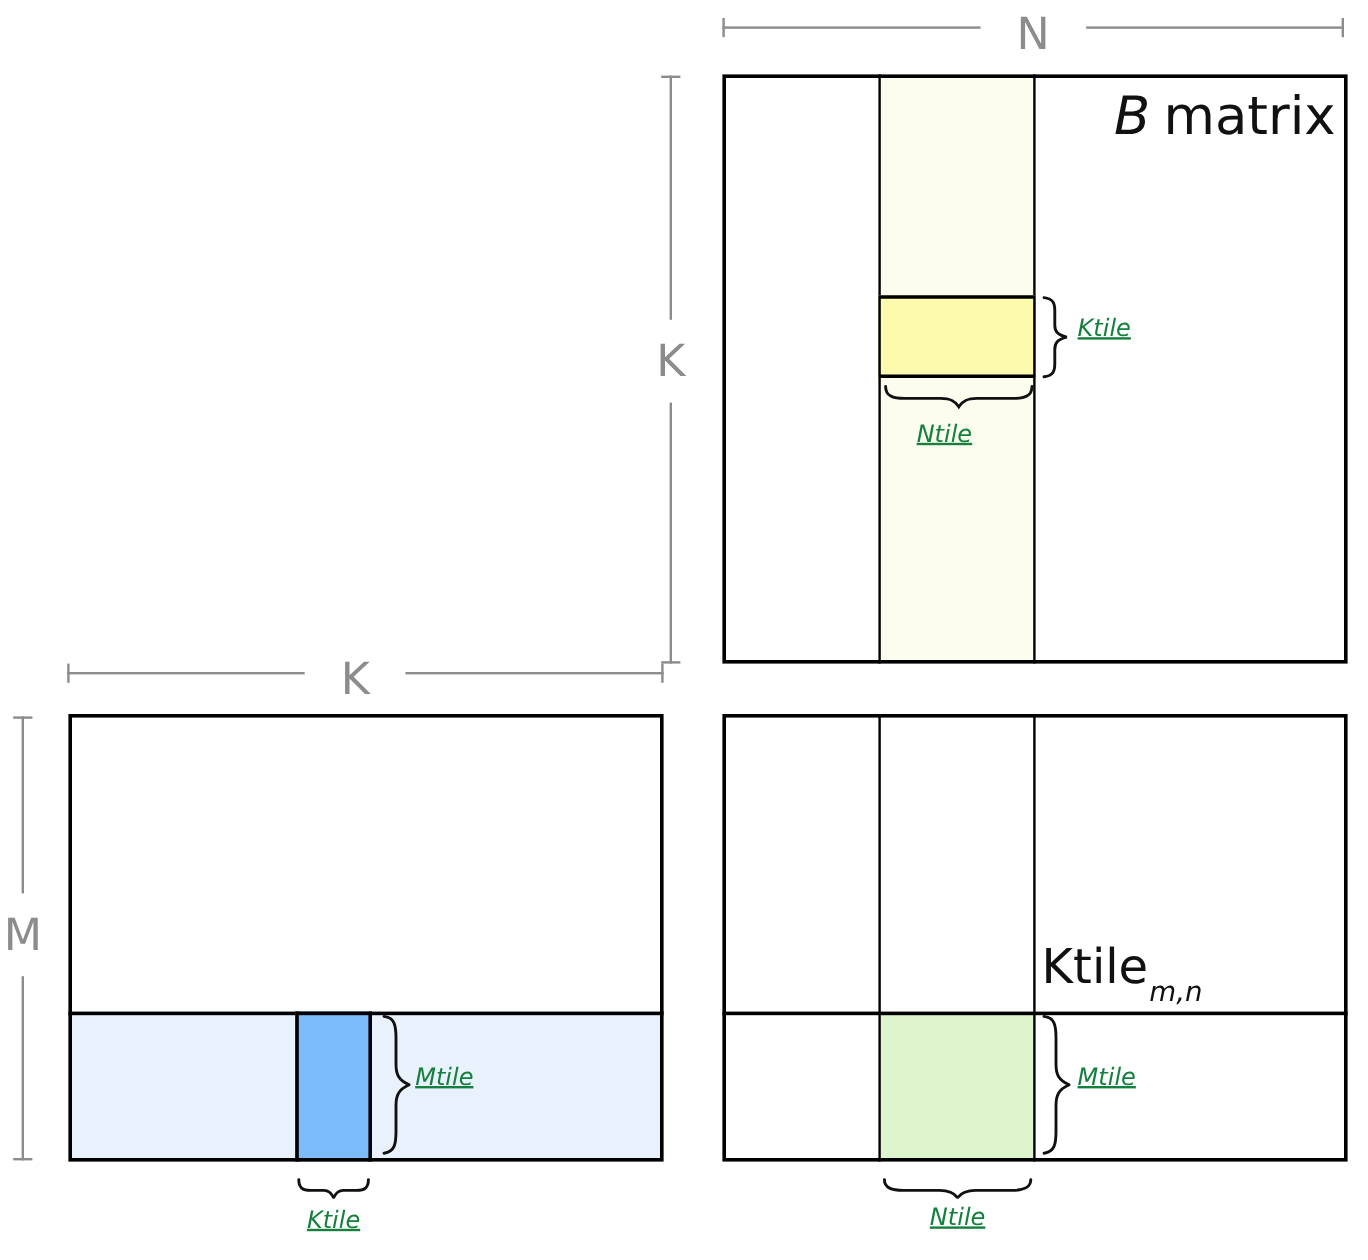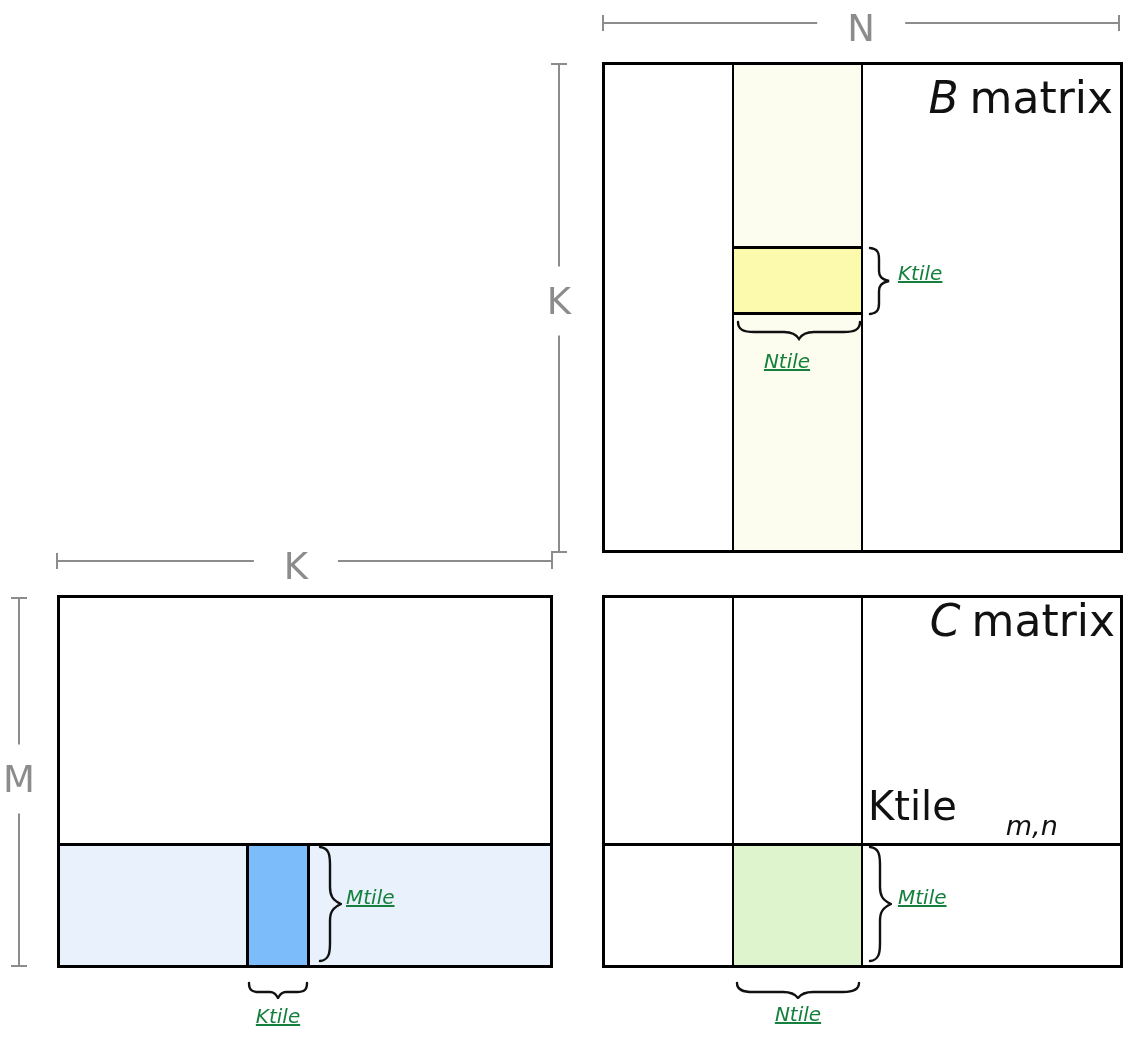--- a/index.html
+++ b/index.html
@@ -25,21 +25,21 @@
   }
   .pad-h { padding:0 30px; } .pad-v { padding:16px 4px; }
   
   .matrix-title { position:absolute; font-size:44px; line-height:1; color:#111; z-index:6; white-space:nowrap; }
   .matrix-title .letter { font-style:italic; margin-right:11px; }
   
   .tile-label { position:absolute; font-style:italic; font-size:20px; line-height:1.1; color:#15803d; z-index:6; white-space:nowrap;text-decoration:underline; }
   .center-x { transform:translateX(-50%); }
   
   .block-label { position:absolute; font-size:40px; line-height:1; color:#111; z-index:6; white-space:nowrap; }
-  .block-label sub { font-style:italic; font-size:27px; position:relative; bottom:-6px; left:1px;margin-left:48px; }
+  .block-label sub { font-style:italic; font-size:23px; position:relative; bottom:-6px; left:1px; }
   
   .thin-v { position:absolute; width:2px; background:#000; z-index:3; }
   .thin-h { position:absolute; height:3px; background:#000; z-index:3; }
   .brace { position:absolute; z-index:6; }
   .brace svg { display:block; }
 </style>
 </head>
 <body>
 
 <div class="canvas">
@@ -96,23 +96,20 @@
     </svg>
   </div>
   <div class="tile-label center-x" style="left:278px; top:1005px;">Ktile</div>
 
   <div class="fill z1" style="left: 734px; top: 845px; width: 128px; height: 121px; background-color: rgb(221, 244, 204);"></div>
   <div class="thin-v" style="left:732px; top:595px; height:373px;"></div>
   <div class="thin-v" style="left:861px; top:595px; height:373px;"></div>
   <div class="thin-h" style="left:602px; top:843px; width:521px;"></div>
   <div class="box" style="left:602px; top:595px; width:521px; height:373px;"></div>
 
-  <div class="matrix-title" style="right:25px; top:599px;">
-    <span class="letter">C</span><span>matrix</span>
-  </div>
 
   <div class="block-label" style="left:868px; top:786px;">
     <span>Ktile</span><sub>m,n</sub>
   </div>
 
   <div class="brace" style="left:866px; top:845px;">
     <svg width="26" height="118" viewBox="0 0 26 118">
       <path d="M4,2 C13,3 14,10 14,20 L14,42 C14,50 16,55 25,59 C16,63 14,68 14,76 L14,98 C14,108 13,115 4,116" fill="none" stroke="#111" stroke-width="2.4" stroke-linecap="round"></path>
     </svg>
   </div>

